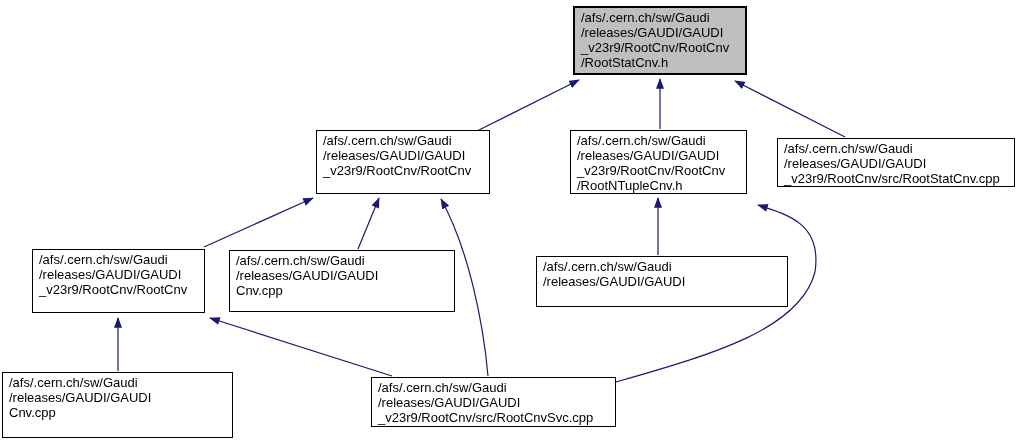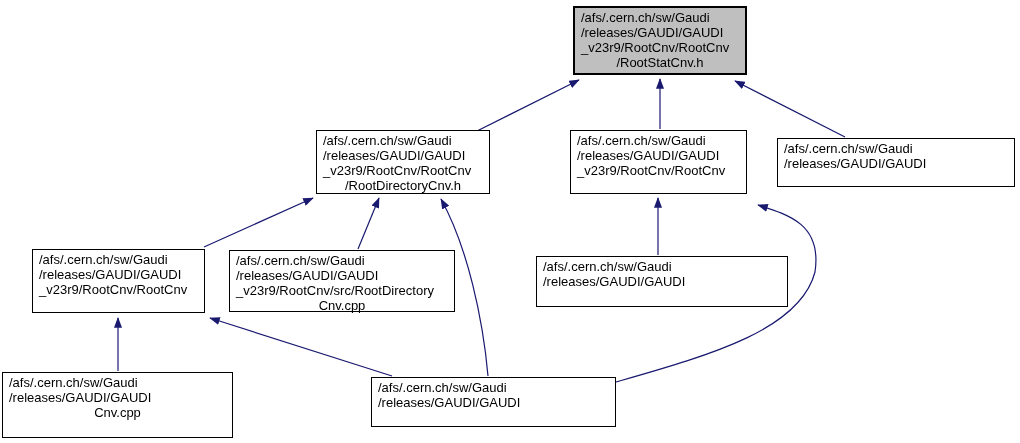--- a/index.html
+++ b/index.html
@@ -39,21 +39,21 @@
     line-height: 15px;
     padding: 2px 6px 0 6px;
     white-space: nowrap;
     cursor: pointer;
   }
   .node.hl {
     background: var(--highlight_fill);
     border-width: 2px;
   }
   .node .ln { text-align: left; }
-  .node .ln.center { text-align: center; }
+  .node .ln.center { text-align: left; }
 </style>
 </head>
 <body>
 
 <div class="canvas">
 
   <svg class="edges" width="1020" height="443" viewBox="0 0 1020 443">
     <defs>
       <marker id="ah" viewBox="0 0 12 9" refX="11" refY="4.5" markerWidth="11" markerHeight="8" markerUnits="userSpaceOnUse" orient="auto">
         <path class="ah" d="M0 0 L12 4.5 L0 9 z"></path>
@@ -75,56 +75,57 @@
     <div class="ln">/afs/.cern.ch/sw/Gaudi</div>
     <div class="ln">/releases/GAUDI/GAUDI</div>
     <div class="ln">_v23r9/RootCnv/RootCnv</div>
     <div class="ln center">/RootStatCnv.h</div>
   </div>
 
   <div class="node" style="left:316px;top:130px;width:174px;height:64px">
     <div class="ln">/afs/.cern.ch/sw/Gaudi</div>
     <div class="ln">/releases/GAUDI/GAUDI</div>
     <div class="ln">_v23r9/RootCnv/RootCnv</div>
-    <div class="ln center">/RootDirectoryCnv.h</div>
   </div>
 
   <div class="node" style="left:570px;top:130px;width:177px;height:64px">
     <div class="ln">/afs/.cern.ch/sw/Gaudi</div>
     <div class="ln">/releases/GAUDI/GAUDI</div>
     <div class="ln">_v23r9/RootCnv/RootCnv</div>
+    <div class="ln center">/RootNTupleCnv.h</div>
   </div>
 
   <div class="node" style="left:777px;top:138px;width:238px;height:49px">
     <div class="ln">/afs/.cern.ch/sw/Gaudi</div>
     <div class="ln">/releases/GAUDI/GAUDI</div>
+    <div class="ln center">_v23r9/RootCnv/src/RootStatCnv.cpp</div>
   </div>
 
   <div class="node" style="left:32px;top:249px;width:173px;height:64px">
     <div class="ln">/afs/.cern.ch/sw/Gaudi</div>
     <div class="ln">/releases/GAUDI/GAUDI</div>
     <div class="ln">_v23r9/RootCnv/RootCnv</div>
   </div>
 
   <div class="node" style="left:229px;top:250px;width:226px;height:62px">
     <div class="ln">/afs/.cern.ch/sw/Gaudi</div>
     <div class="ln">/releases/GAUDI/GAUDI</div>
-    <div class="ln">_v23r9/RootCnv/src/RootDirectory</div>
     <div class="ln center">Cnv.cpp</div>
   </div>
 
   <div class="node" style="left:536px;top:256px;width:252px;height:51px">
     <div class="ln">/afs/.cern.ch/sw/Gaudi</div>
     <div class="ln">/releases/GAUDI/GAUDI</div>
   </div>
 
   <div class="node" style="left:2px;top:372px;width:231px;height:66px">
     <div class="ln">/afs/.cern.ch/sw/Gaudi</div>
     <div class="ln">/releases/GAUDI/GAUDI</div>
     <div class="ln center">Cnv.cpp</div>
   </div>
 
   <div class="node" style="left:371px;top:377px;width:245px;height:50px">
     <div class="ln">/afs/.cern.ch/sw/Gaudi</div>
     <div class="ln">/releases/GAUDI/GAUDI</div>
+    <div class="ln center">_v23r9/RootCnv/src/RootCnvSvc.cpp</div>
   </div>
 
 </div>
 
 </body></html>

